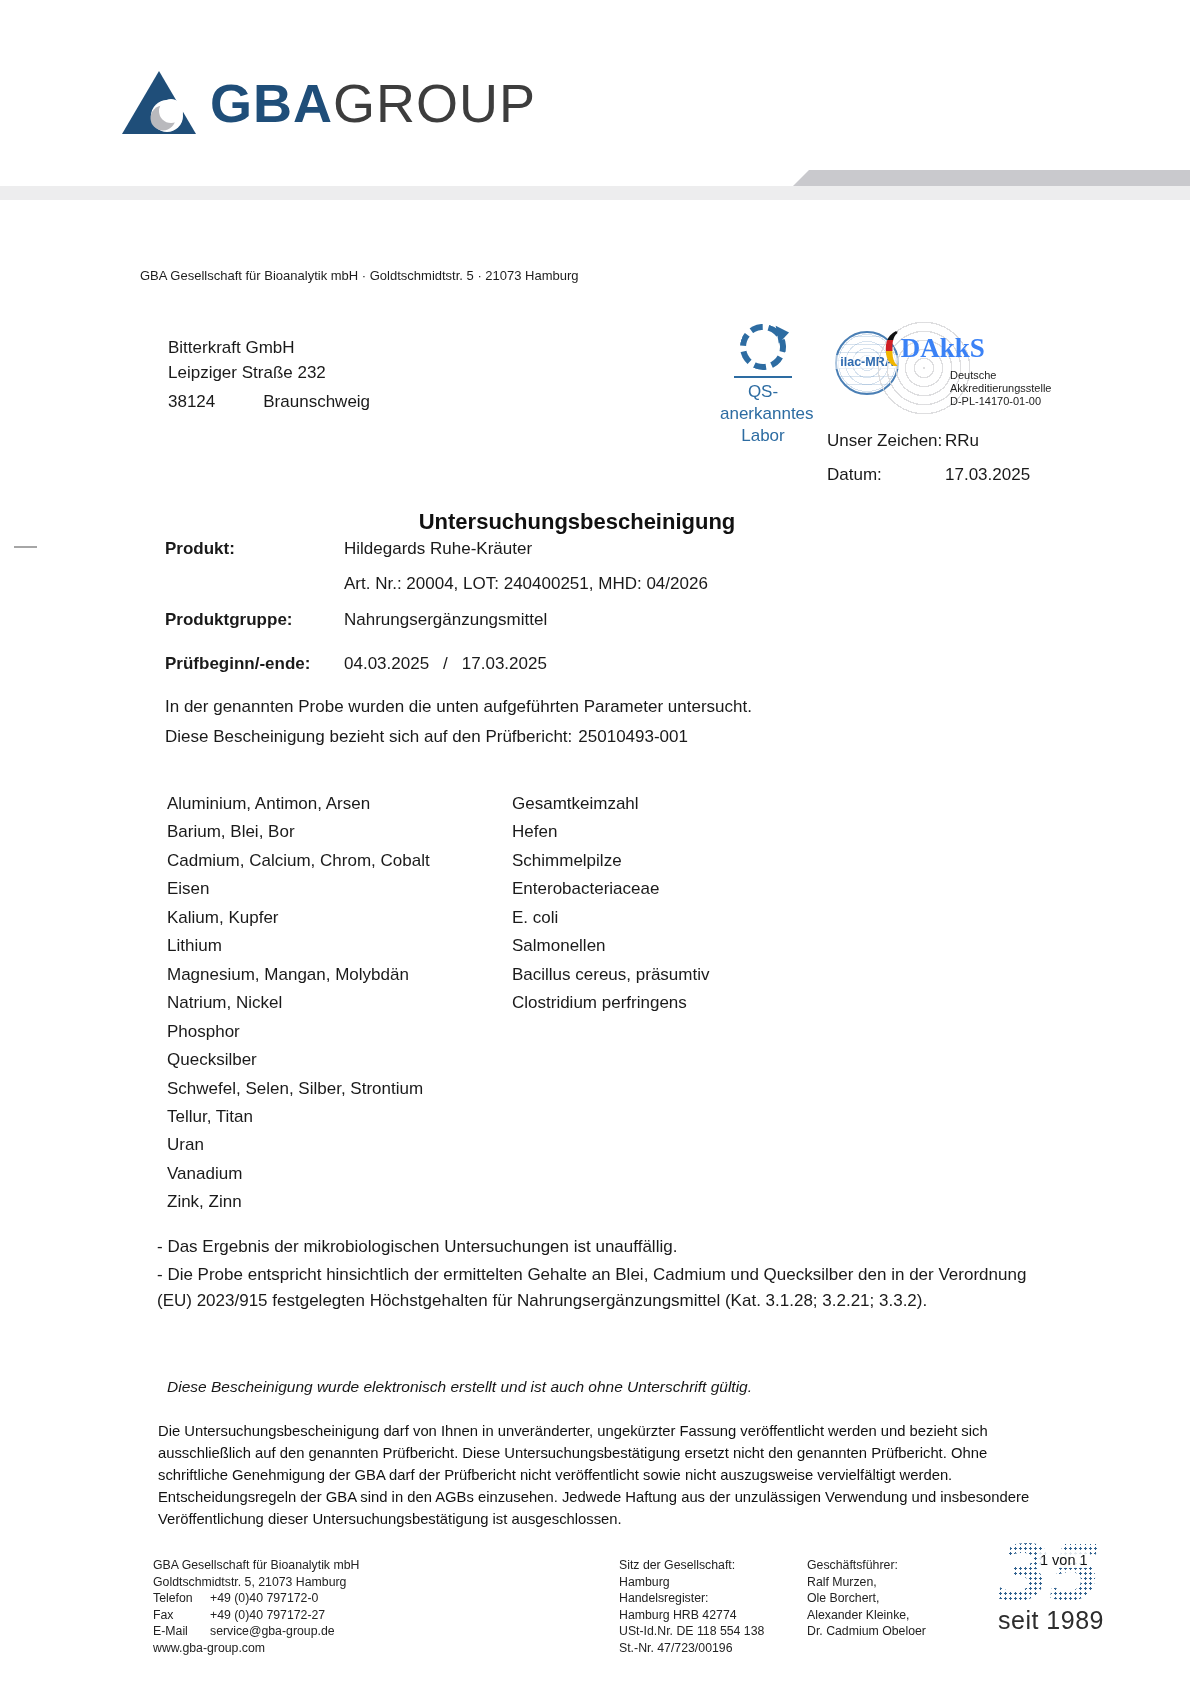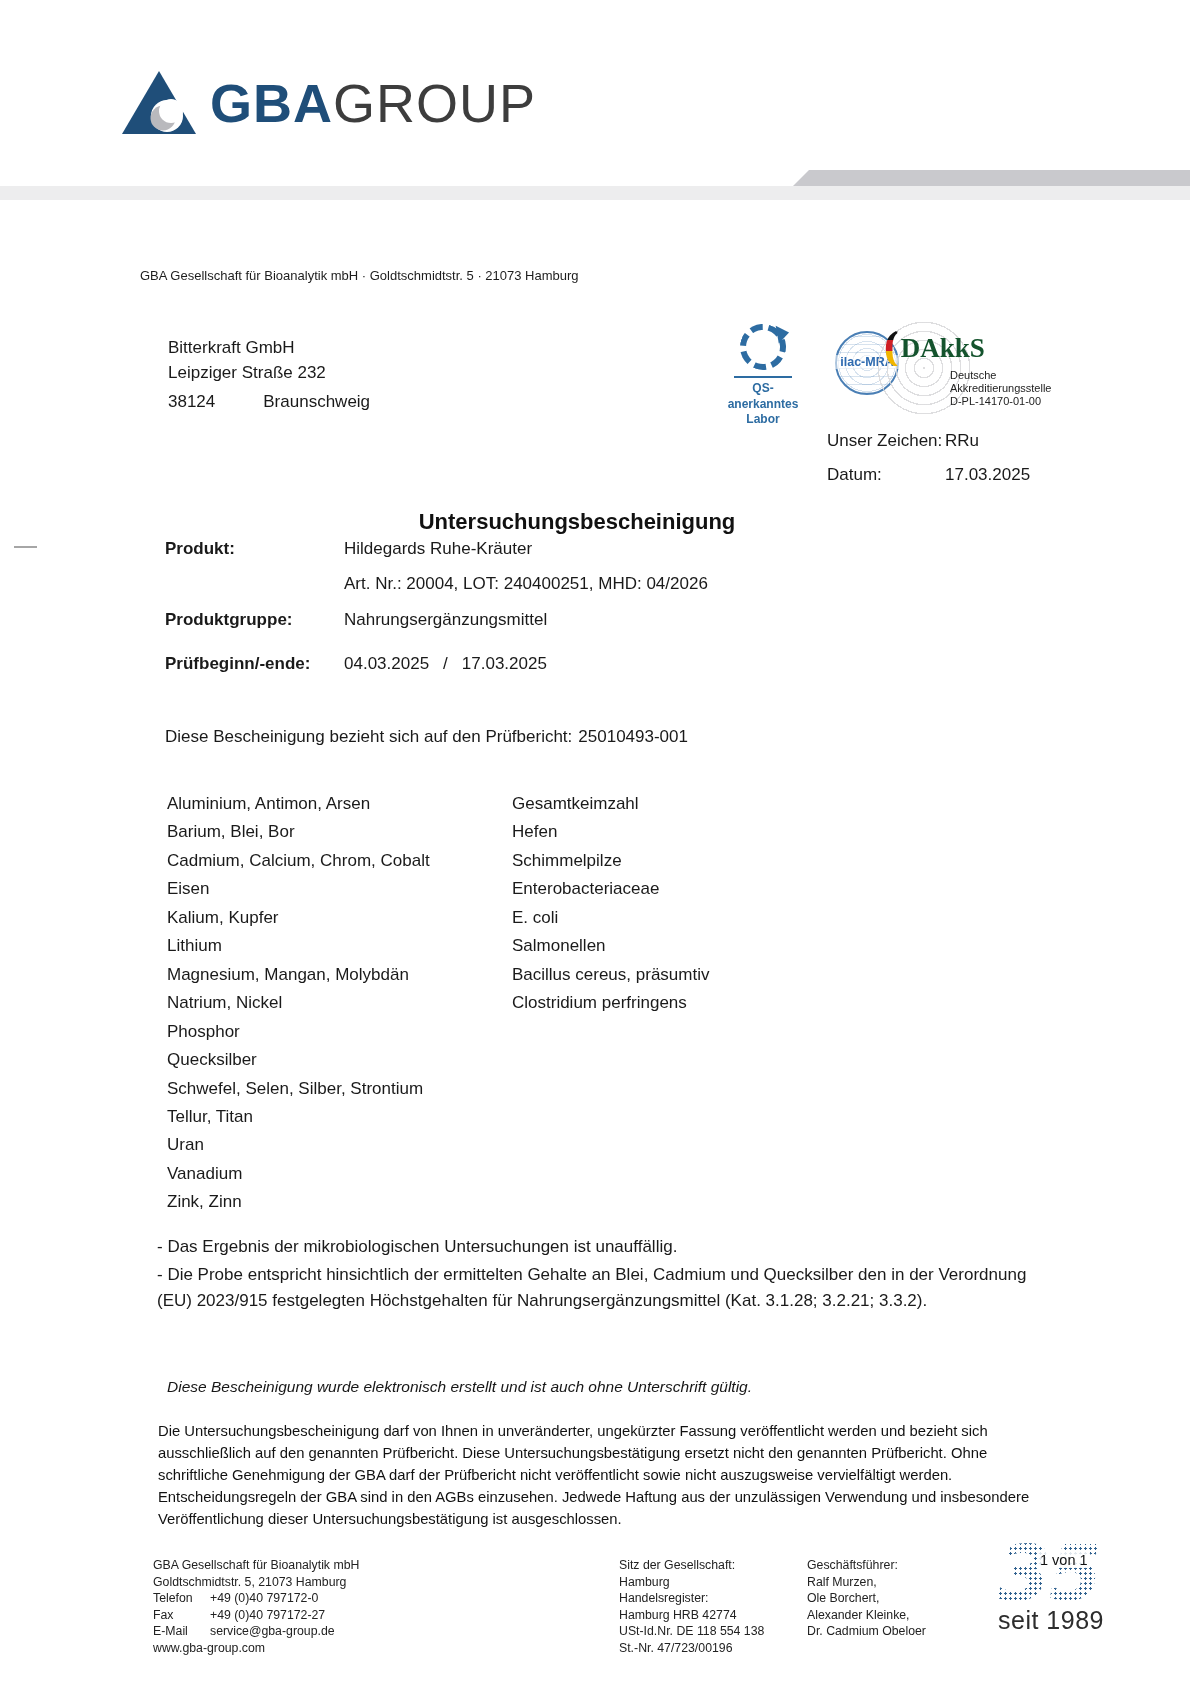--- a/index.html
+++ b/index.html
@@ -25,40 +25,40 @@
   .recipient-city .city{margin-left:48px;}
 
   
   .badge-qs{position:absolute;left:720px;top:324px;width:86px;text-align:center;}
   .qs-ring{width:34px;height:34px;border:6px dashed #2d6ca2;border-radius:50%;margin:0 auto;
            transform:rotate(18deg);position:relative;}
   .qs-arrowhead{position:absolute;right:-7px;top:-8px;width:0;height:0;
                 border-left:9px solid transparent;border-right:9px solid transparent;
                 border-bottom:12px solid #2d6ca2;transform:rotate(62deg);}
   .qs-line{width:58px;height:2px;background:#2d6ca2;margin:6px auto 3px;}
-  .qs-text{font-size:12px;font-weight:bold;color:#2d6ca2;line-height:1.3;}
+  .qs-text{font-size:17px;font-weight:normal;color:#2d6ca2;line-height:1.3;}
 
   .badge-ilac{position:absolute;left:815px;top:331px;width:64px;height:64px;border-radius:50%;
               border:2px solid #4a7fb5;box-sizing:border-box;
               background:
                 repeating-linear-gradient(0deg,rgba(74,127,181,.22) 0 1px,transparent 1px 8px),
                 repeating-radial-gradient(circle at 50% 50%,rgba(74,127,181,.22) 0 1px,transparent 1px 7px); margin-left: 20px;}
   .ilac-label{position:absolute;left:-8px;right:-8px;top:22px;text-align:center;
               font-size:12.5px;font-weight:bold;color:#2f6bb0;background:rgba(255,255,255,.55);}
 
   .badge-dakks{position:absolute;left:872px;top:330px;width:210px;height:84px;}
   .dakks-rings{position:absolute;left:0;top:-14px;width:104px;height:104px;border-radius:50%;
                background:repeating-radial-gradient(circle,#d8d8da 0 1.3px,transparent 1.3px 9px);
                opacity:.85;}
   .dakks-row{position:relative;display:flex;align-items:center;padding-left:12px;}
   .dakks-paren{font-family:"Liberation Serif",serif;font-size:40px;font-weight:bold;line-height:1;
                letter-spacing:-12px;padding-right:14px;margin-top:-4px;
                background:linear-gradient(180deg,#111 0 34%,#cf1f25 34% 63%,#f0b500 63% 100%);
                -webkit-background-clip:text;background-clip:text;color:transparent;}
-  .dakks-name{font-family:"Liberation Serif",serif;font-size:27px;font-weight:bold;color:#14532d;}
+  .dakks-name{font-family:"Liberation Serif",serif;font-size:27px;font-weight:bold;color:#3b82f6;}
   .dakks-subs{position:relative;margin-left:78px;margin-top:3px;font-size:11px;line-height:1.2;color:#222;}
 
   
   .meta-row{position:absolute;left:827px;font-size:17px;display:flex;}
   .meta-row .lbl{width:118px;}
   .meta-ref{top:431px;}
   .meta-date{top:465px;}
 
   .doc-title{position:absolute;left:277px;top:509px;width:600px;text-align:center;
              font-size:22px;font-weight:bold;color:#111;}
@@ -177,20 +177,21 @@
   <div class="prod-label r1">Produkt:</div>
   <div class="prod-value r1">Hildegards Ruhe-Kräuter</div>
   <div class="prod-value r2">Art. Nr.: 20004, LOT: 240400251, MHD: 04/2026</div>
   <div class="prod-label r3">Produktgruppe:</div>
   <div class="prod-value r3">Nahrungsergänzungsmittel</div>
   <div class="prod-label r4">Prüfbeginn/-ende:</div>
   <div class="prod-value r4">
     <span>04.03.2025</span><span class="period-sep">/</span><span>17.03.2025</span>
   </div>
 
+  <div class="intro1">In der genannten Probe wurden die unten aufgeführten Parameter untersucht.</div>
   <div class="intro2">
     <span>Diese Bescheinigung bezieht sich auf den Prüfbericht:</span><span class="val">25010493-001</span>
   </div>
 
   <div class="list list-right">
     <div>Gesamtkeimzahl</div>
     <div>Hefen</div>
     <div>Schimmelpilze</div>
     <div>Enterobacteriaceae</div>
     <div>E. coli</div>

